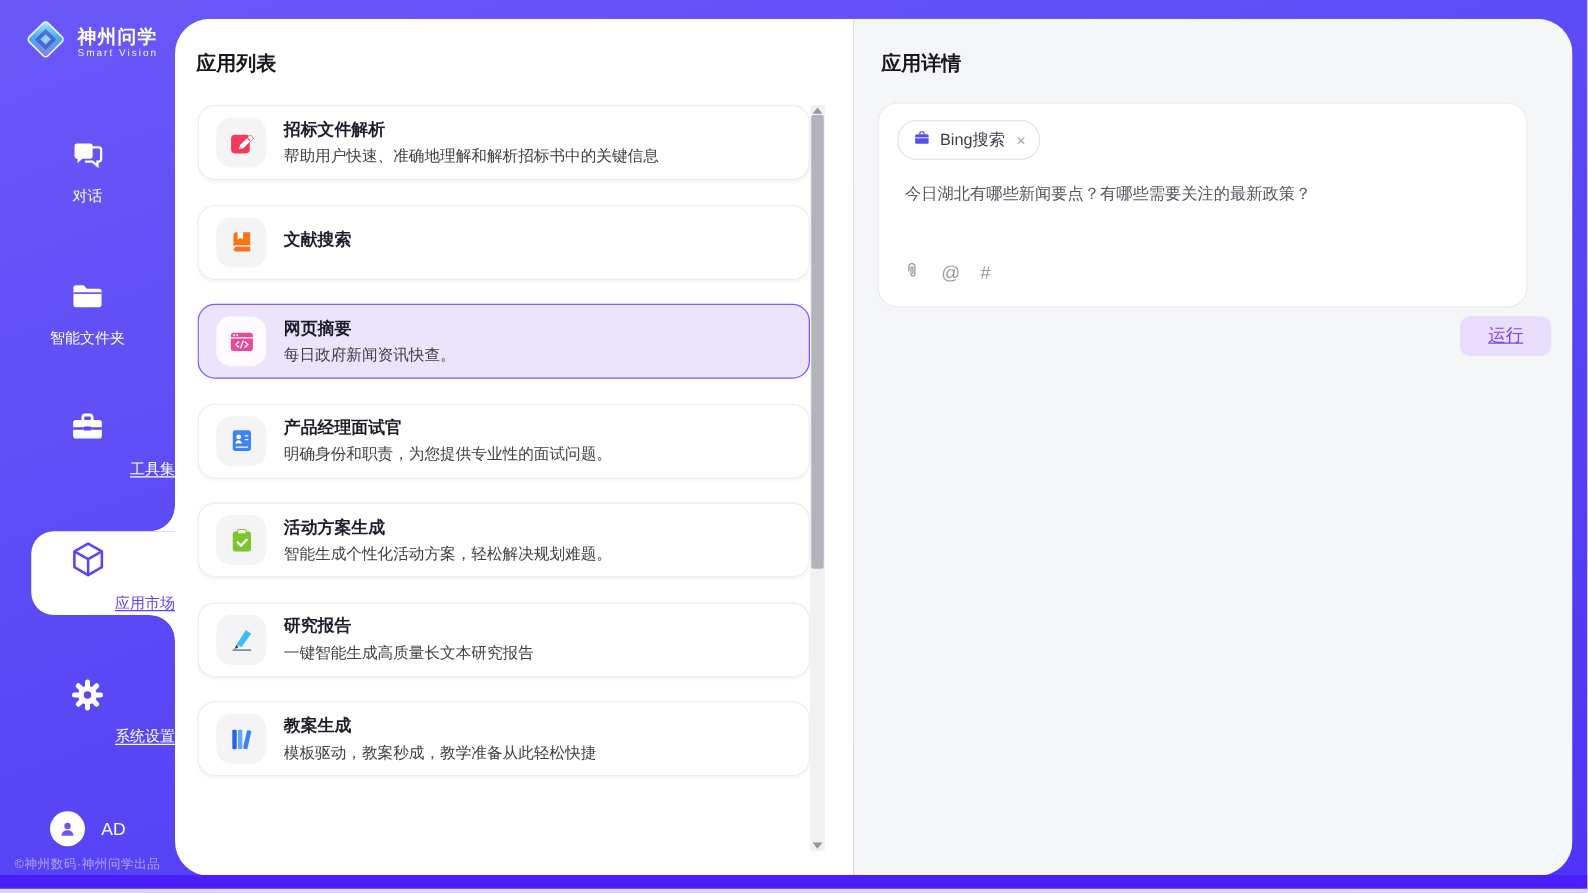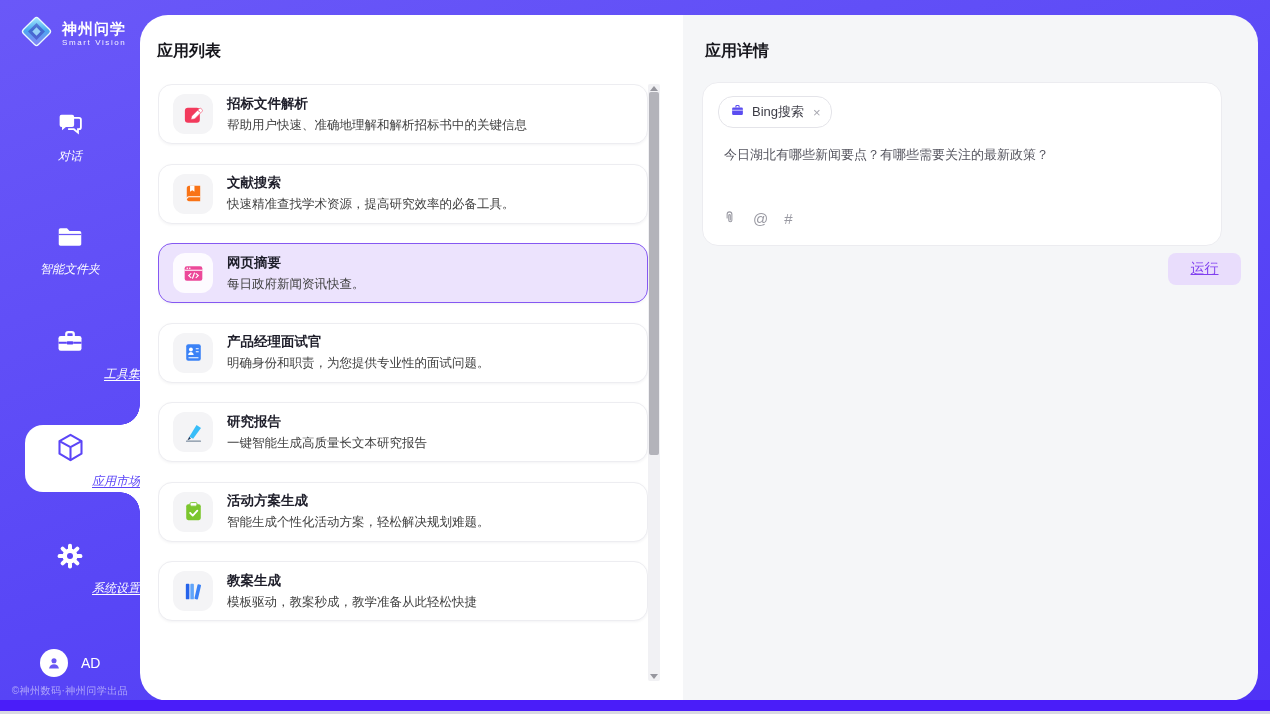--- a/index.html
+++ b/index.html
@@ -11,21 +11,21 @@
   .bottom-strip{position:absolute;left:0;right:0;bottom:3px;height:11px;background:var(--bottom-bar,#4a1df9);}
   .bottom-edge{position:absolute;left:0;right:0;bottom:0;height:3px;background:#d9d9e2;}
 
   
   .sidebar{position:absolute;left:0;top:0;width:140px;height:714px;}
   .logo{position:absolute;left:18px;top:13px;display:flex;align-items:center;gap:7px;}
   .logo-title{color:#fff;font-size:15px;font-weight:bold;letter-spacing:1px;line-height:1.15;}
   .logo-sub{color:rgba(255,255,255,.92);font-size:8px;letter-spacing:1.6px;}
   .nav-item{position:absolute;left:0;width:140px;text-align:center;color:#fff;cursor:pointer;}
   .nav-icon{display:inline-block;height:32px;}
-  .nav-label{font-size:12px;margin-top:5px;color:#fff;font-style:italic;}
+  .nav-label{font-size:12px;margin-top:5px;color:#fff;}
   .nav-label.u{text-decoration:underline;text-underline-offset:2px;text-align:right;}
   .nav-item.active .nav-label{color:var(--accent,#5b45f7);}
   
   .active-tab{position:absolute;left:25px;top:425px;width:115px;height:67px;background:#fff;border-radius:18px 0 0 18px;}
   .tab-curve-top{position:absolute;left:120px;top:405px;width:20px;height:20px;
      background:radial-gradient(circle at 0 0,rgba(0,0,0,0) 19.5px,#fff 20px);}
   .tab-curve-bottom{position:absolute;left:120px;top:492px;width:20px;height:20px;
      background:radial-gradient(circle at 0 100%,rgba(0,0,0,0) 19.5px,#fff 20px);}
   .user-row{position:absolute;left:40px;top:649px;display:flex;align-items:center;gap:13px;cursor:pointer;}
   .avatar{width:28px;height:28px;border-radius:50%;background:#fff;display:flex;align-items:center;justify-content:center;}
@@ -187,21 +187,20 @@
   <div class="card">
     <div class="card-icon">
               <svg viewBox="0 0 24 24" width="23" height="23">
                 <path d="M5 6.3C5 5 6 4 7.3 4H19v16H7.3C6 20 5 19 5 17.7z" fill="#f97316"></path>
                 <path d="M8.4 4v6.2l2.3-1.7 2.3 1.7V4z" fill="#fff"></path>
                 <path d="M5 17.7c0-1.3 1-2.3 2.3-2.3H19" stroke="#fff" stroke-width="1.1" fill="none"></path>
               </svg>
             </div>
     <div class="card-text">
       <div class="card-title">文献搜索</div>
-      <div class="card-desc">快速精准查找学术资源，提高研究效率的必备工具。</div>
     </div>
   </div>
 
   <div class="card selected">
     <div class="card-icon">
               <svg viewBox="0 0 24 24" width="23" height="23">
                 <rect x="2.8" y="4.4" width="18.4" height="15.2" rx="2.2" fill="#ec4899"></rect>
                 <path d="M2.8 8.6h18.4" stroke="#fff" stroke-width="1.1"></path>
                 <circle cx="5.5" cy="6.5" r=".85" fill="#fff"></circle>
                 <circle cx="8.1" cy="6.5" r=".85" fill="#fff"></circle>
@@ -226,42 +225,42 @@
     <div class="card-text">
       <div class="card-title">产品经理面试官</div>
       <div class="card-desc">明确身份和职责，为您提供专业性的面试问题。</div>
     </div>
   </div>
 
 
   <div class="card">
     <div class="card-icon">
               <svg viewBox="0 0 24 24" width="23" height="23">
+                <rect x="4.4" y="4.4" width="15.2" height="16.6" rx="2.2" fill="#7bc62d"></rect>
+                <rect x="8.4" y="2.7" width="7.2" height="3.7" rx="1.2" fill="#fff" stroke="#7bc62d" stroke-width="1"></rect>
+                <path d="M8.5 13.5l2.7 2.7 4.8-5" stroke="#fff" stroke-width="1.9" fill="none" stroke-linecap="round" stroke-linejoin="round"></path>
+              </svg>
+            </div>
+    <div class="card-text">
+      <div class="card-title">活动方案生成</div>
+      <div class="card-desc">智能生成个性化活动方案，轻松解决规划难题。</div>
+    </div>
+  </div>
+
+  <div class="card">
+    <div class="card-icon">
+              <svg viewBox="0 0 24 24" width="23" height="23">
                 <path d="M7.6 16.4L15.2 4.2l4.6 3.1-8.2 11.2z" fill="#38bdf8"></path>
                 <path d="M7.6 16.4l-1.9 3.8 3.5-1.6z" fill="#1e3a5f"></path>
                 <path d="M4.8 21h14.4" stroke="#7d8da0" stroke-width="1.4" stroke-linecap="round"></path>
               </svg>
             </div>
     <div class="card-text">
       <div class="card-title">研究报告</div>
       <div class="card-desc">一键智能生成高质量长文本研究报告</div>
-    </div>
-  </div>
-
-  <div class="card">
-    <div class="card-icon">
-              <svg viewBox="0 0 24 24" width="23" height="23">
-                <rect x="4.4" y="4.4" width="15.2" height="16.6" rx="2.2" fill="#7bc62d"></rect>
-                <rect x="8.4" y="2.7" width="7.2" height="3.7" rx="1.2" fill="#fff" stroke="#7bc62d" stroke-width="1"></rect>
-                <path d="M8.5 13.5l2.7 2.7 4.8-5" stroke="#fff" stroke-width="1.9" fill="none" stroke-linecap="round" stroke-linejoin="round"></path>
-              </svg>
-            </div>
-    <div class="card-text">
-      <div class="card-title">活动方案生成</div>
-      <div class="card-desc">智能生成个性化活动方案，轻松解决规划难题。</div>
     </div>
   </div>
 
   <div class="card">
     <div class="card-icon">
               <svg viewBox="0 0 24 24" width="23" height="23">
                 <rect x="4" y="4" width="3.7" height="16.2" rx="0.9" fill="#2563eb"></rect>
                 <rect x="8.7" y="4" width="3.7" height="16.2" rx="0.9" fill="#60a5fa"></rect>
                 <rect x="14.6" y="4.4" width="3.7" height="15.8" rx="0.9" transform="rotate(13 16.4 12.3)" fill="#3b82f6"></rect>
               </svg>

